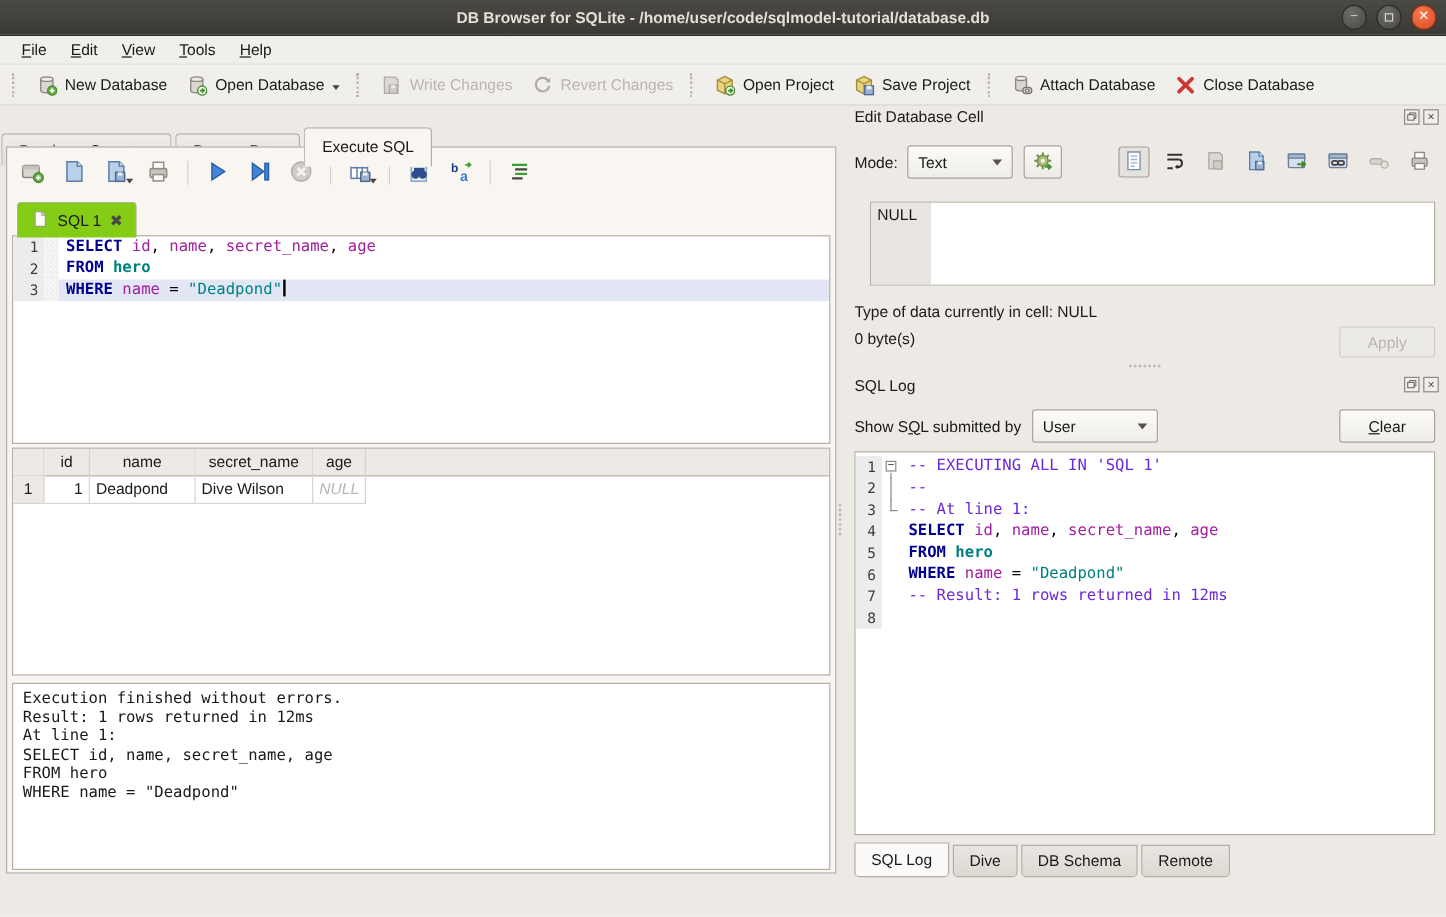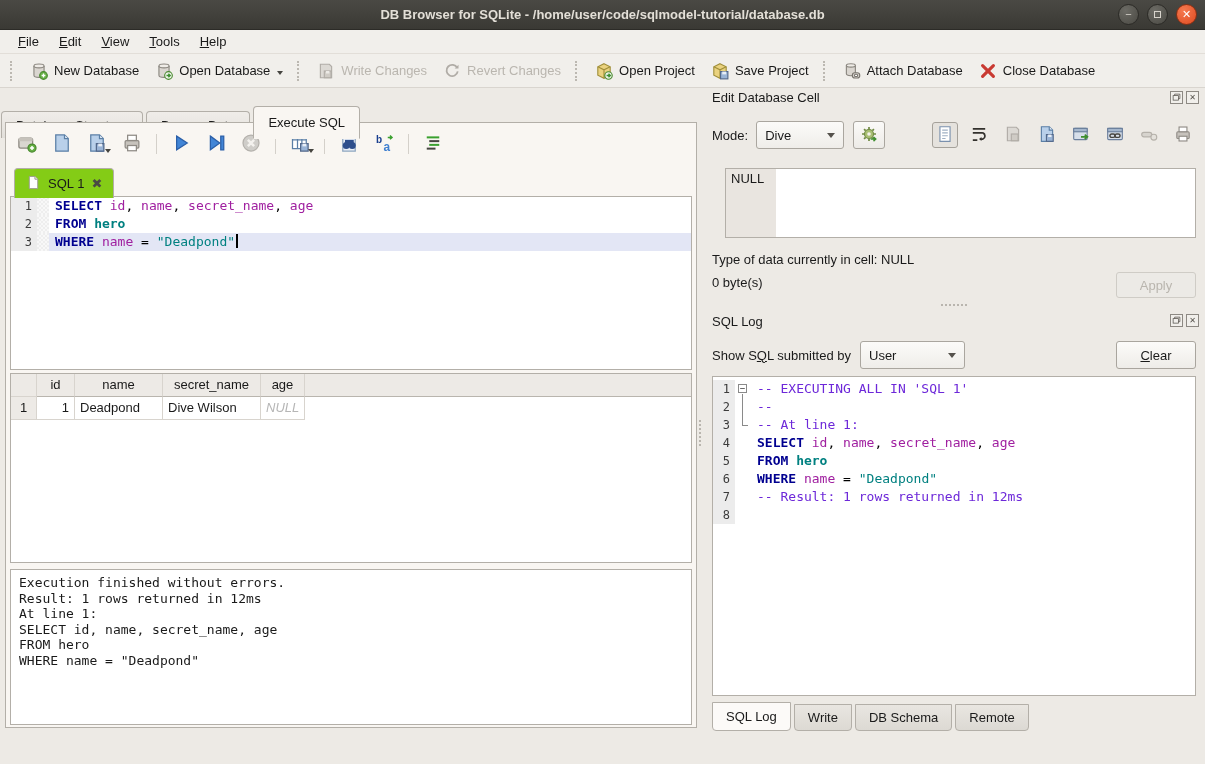--- a/index.html
+++ b/index.html
@@ -442,21 +442,21 @@
             <rect x="1.5" y="3.5" width="7" height="6" fill="none" stroke="#55524c"></rect>
             <path d="M3.5 3.5v-2h7v6h-2" fill="none" stroke="#55524c"></path>
           </svg>
         </div>
       <div class="dbtn">✕</div>
     </div>
 
     <div class="mode-row">
       <span>Mode:</span>
       <div class="select mode-select">
-        <span>Dive</span>
+        <span>Text</span>
         <span class="sel-arrow"></span>
       </div>
       <div class="gear-btn">
         <span><svg viewBox="0 0 16 16" width="18" height="18">
               <g stroke="#6f8a42" stroke-width="1.5">
                 <path d="M8 1.8v2M8 12.2v2M1.8 8h2M12.2 8h2M3.6 3.6l1.4 1.4M11 11l1.4 1.4M12.4 3.6L11 5M5 11l-1.4 1.4"></path>
               </g>
               <circle cx="8" cy="8" r="4" fill="#a9bf74" stroke="#6f8a42"></circle>
               <circle cx="8" cy="8" r="1.6" fill="#f4f1ec"></circle>
               <path d="M9.5 12.5h4.5m-2-1.8l2 1.8-2 1.8" fill="none" stroke="#3f8f2f" stroke-width="1.3"></path>
@@ -592,21 +592,21 @@
         </div>
         <div class="cl">
           <span class="cl-num">8</span>
           <span class="cl-fold"></span>
           <span class="cl-text"></span>
         </div>
       </div>
 
     <div class="bottom-tabs" id="bottom-tabs">
         <div class="btab active">SQL Log</div>
-        <div class="btab">Write</div>
+        <div class="btab">Dive</div>
         <div class="btab">DB Schema</div>
         <div class="btab">Remote</div>
       </div>
   </div>
 
   <div class="grip-v"></div>
 
 
 </div>
 

